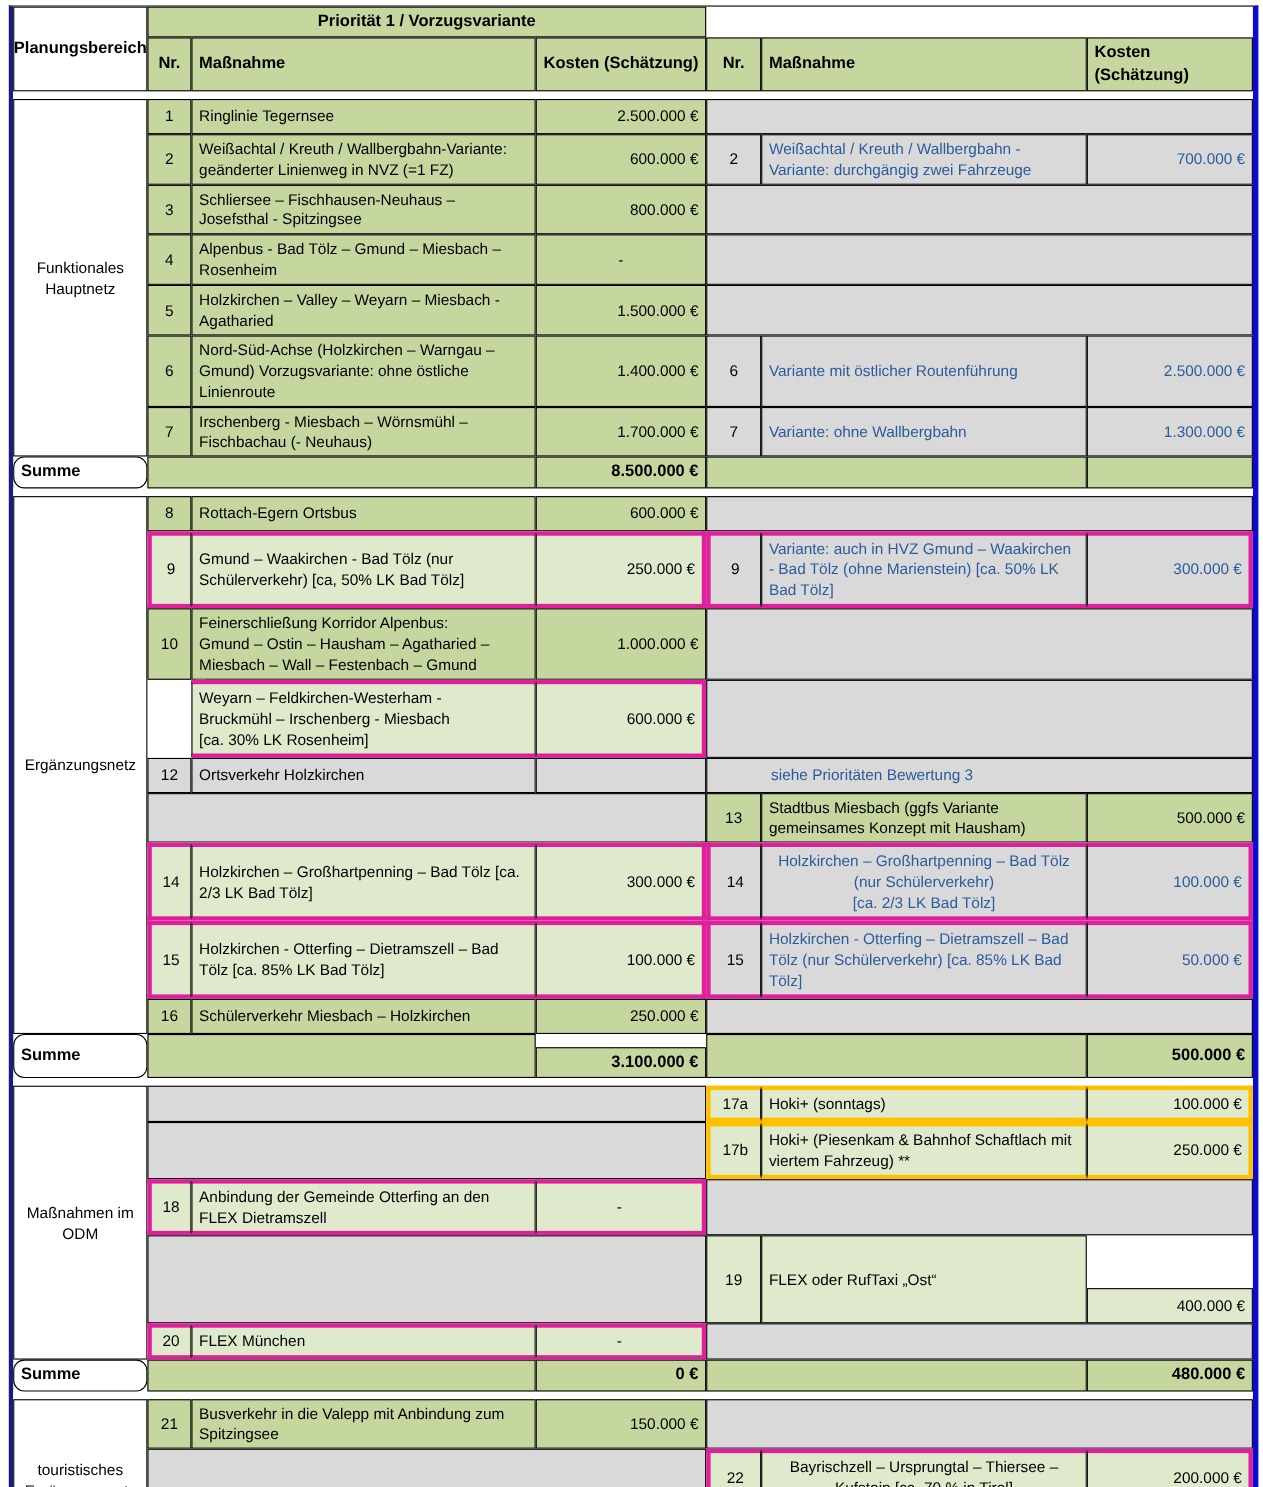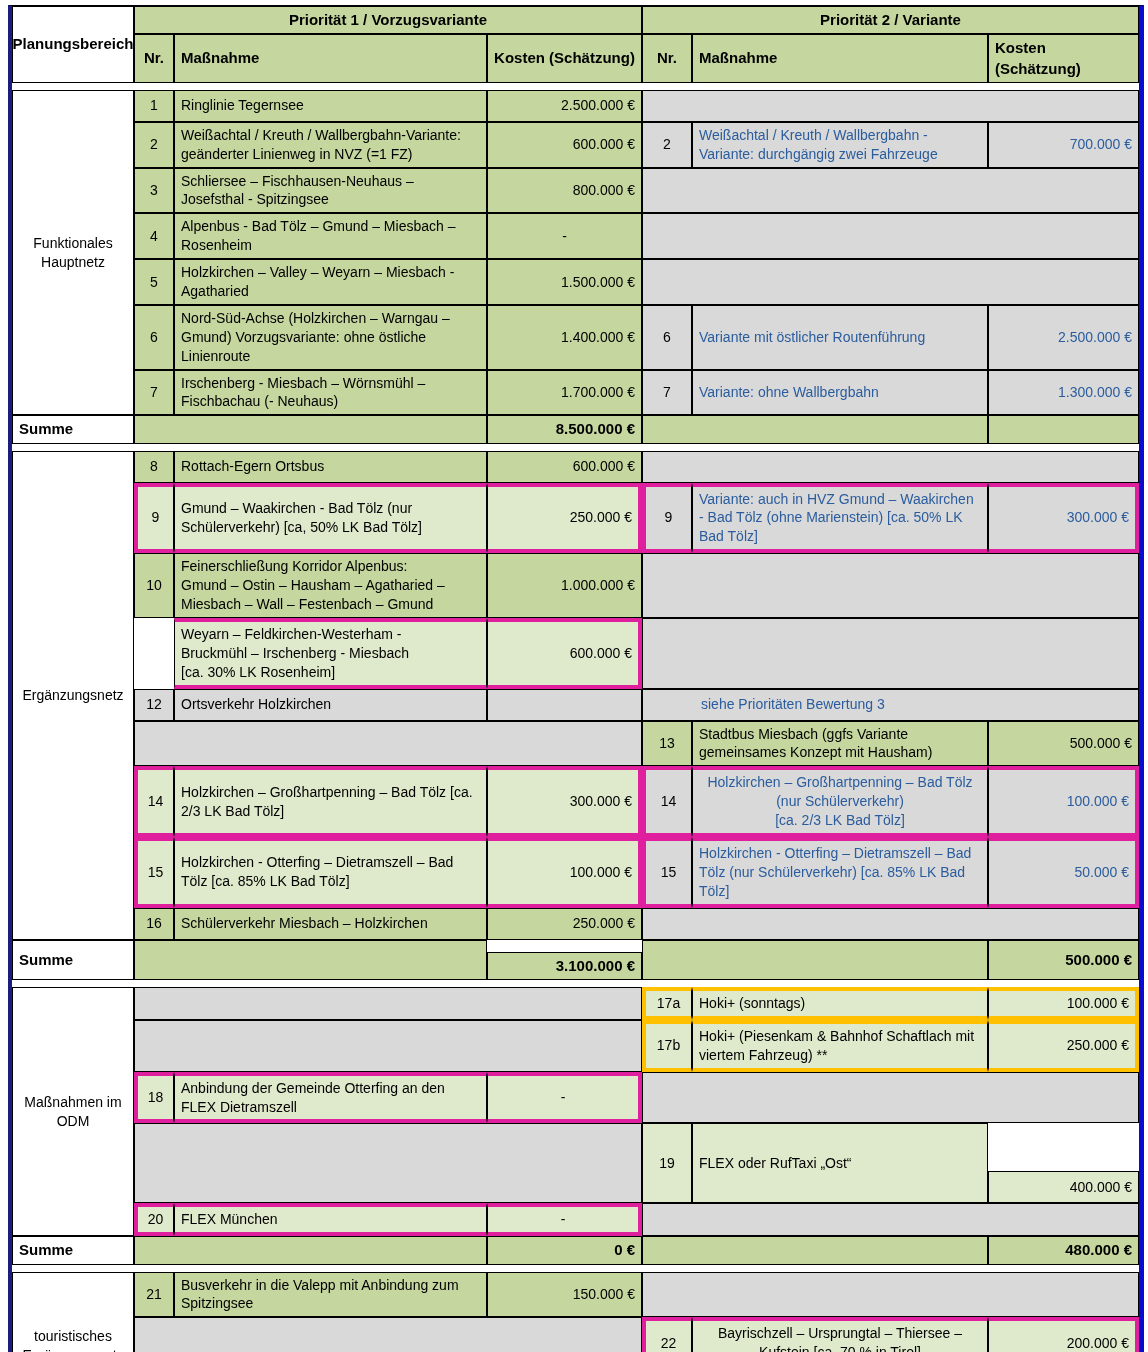--- a/index.html
+++ b/index.html
@@ -30,32 +30,31 @@
   .f-orange.first{border-left:4px solid var(--frame-orange);}
   .f-orange.last{border-right:4px solid var(--frame-orange);}
   
   .hdr .cell{min-height:27px;font-weight:bold;font-size:15px;}
   .hband{background:var(--green-medium);justify-content:center;}
   .hsub{background:var(--green-medium);}
   .hsub.kost{justify-content:center;}
   
   .sumrow .cell{min-height:26px;font-weight:bold;font-size:15px;}
   .sum-band{background:var(--green-medium);}
-  .sum-label{background:#fff;}
+  .sum-label{background:#fff;border-radius:10px;}
   .gap{height:7px;background:#fff;}
 </style>
 </head>
 <body>
 
 <div class="table-wrap">
 
   <div class="grid hdr">
     <div class="cell plan" style="grid-row:1 / span 2">Planungsbereich</div>
     <div class="cell hband" style="grid-row:1;grid-column:2 / span 3">Priorität 1 / Vorzugsvariante</div>
-    <div class="cell hband" style="grid-row:1;grid-column:5 / span 3">Priorität 2 / Variante</div>
     <div class="cell hsub nr" style="grid-row:2;grid-column:2">Nr.</div>
     <div class="cell hsub" style="grid-row:2;grid-column:3">Maßnahme</div>
     <div class="cell hsub kost" style="grid-row:2;grid-column:4">Kosten (Schätzung)</div>
     <div class="cell hsub nr" style="grid-row:2;grid-column:5">Nr.</div>
     <div class="cell hsub" style="grid-row:2;grid-column:6">Maßnahme</div>
     <div class="cell hsub kost" style="grid-row:2;grid-column:7">Kosten (Schätzung)</div>
   </div>
 
   <div id="blocks">
       <div class="gap"></div>

